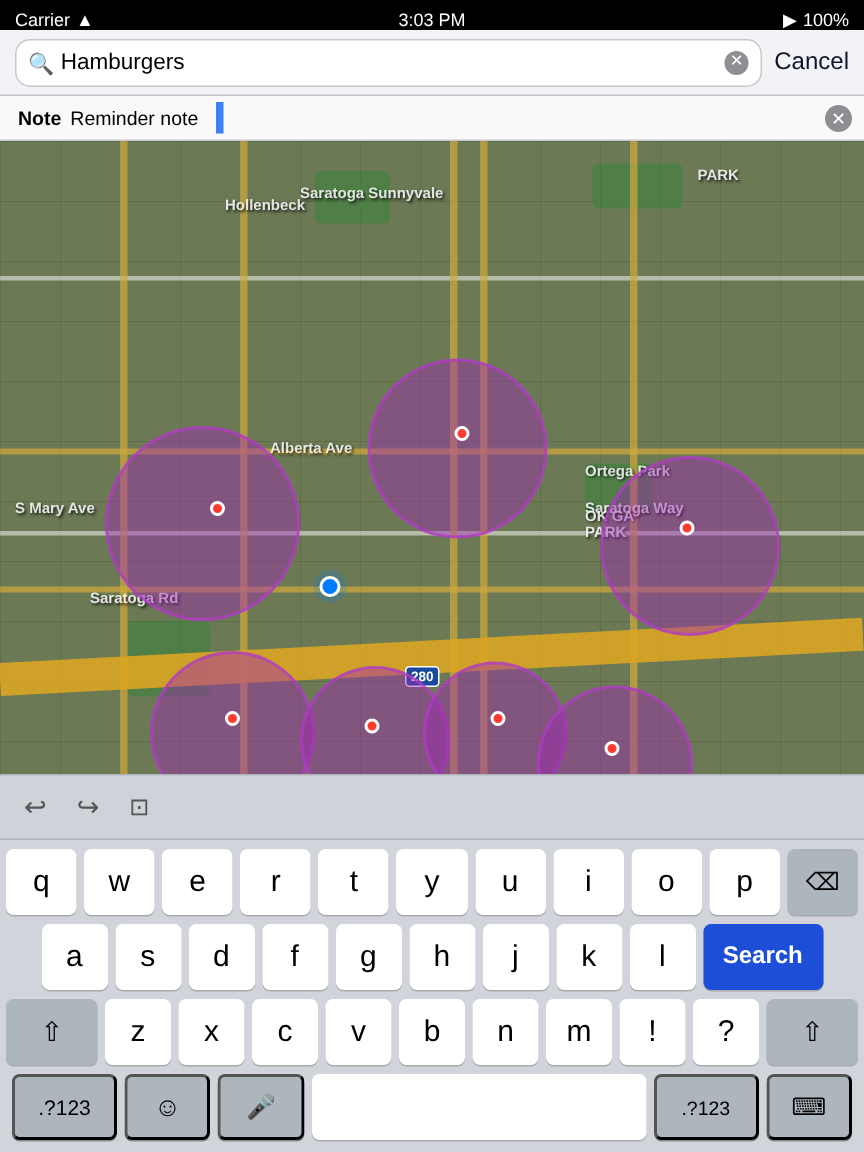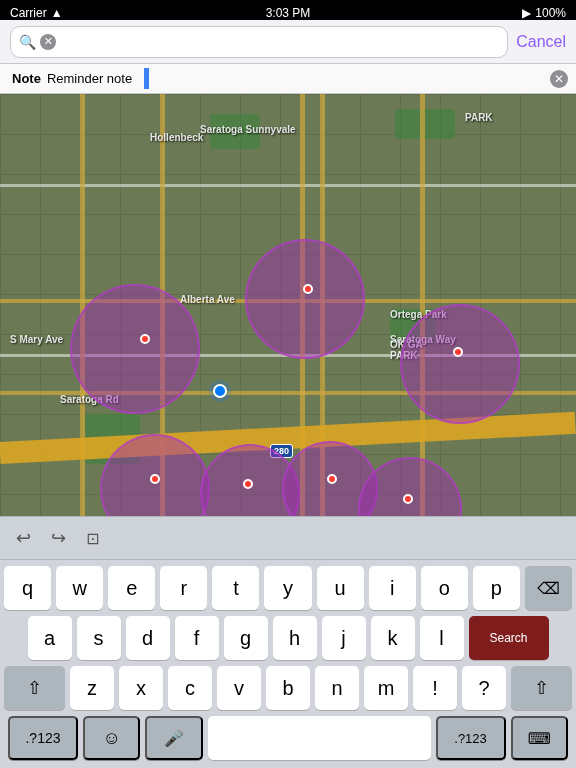--- a/index.html
+++ b/index.html
@@ -71,21 +71,21 @@
       height: 16px;
       color: #fff;
       font-size: 11px;
       cursor: pointer;
       display: flex;
       align-items: center;
       justify-content: center;
       line-height: 1;
     }
     .cancel-btn {
-      color: #8b5cf6;
+      color: #0f172a;
       font-size: 16px;
       cursor: pointer;
       white-space: nowrap;
       background: none;
       border: none;
     }
 
     
     .info-row {
       background: #f9f9f9;
@@ -252,24 +252,24 @@
       box-shadow: 0 1px 0 #aaa;
       font-family: -apple-system, 'Helvetica Neue', Arial, sans-serif;
       flex: 1;
     }
     .key-dark {
       background: #adb5bd;
       color: #000;
       font-size: 15px;
     }
     .key-blue {
-      background: #7f1d1d;
+      background: #1d4ed8;
       color: #fff;
-      font-size: 12px;
-      font-weight: 400;
+      font-size: 16px;
+      font-weight: 700;
       min-width: 80px;
       flex: 1.8;
     }
     .key-wide {
       flex: 1.6;
     }
     .key-bottom-row {
       display: flex;
       gap: 5px;
       margin-bottom: 4px;
@@ -350,20 +350,21 @@
   </div>
   <div class="status-right">
     <span>▶</span>
     <span>100%</span>
   </div>
 </div>
 
 <div class="search-bar">
   <div class="search-input-wrapper">
     <div class="search-icon-wrap">🔍</div>
+    <input class="search-input" type="text" value="Hamburgers" style="">
     <button class="clear-btn">✕</button>
   </div>
   <button class="cancel-btn">Cancel</button>
 </div>
 
 <div class="info-row">
   <div class="info-cell">
     <span class="info-label">Note</span>
     <span class="info-value">Reminder note</span>
   </div>

